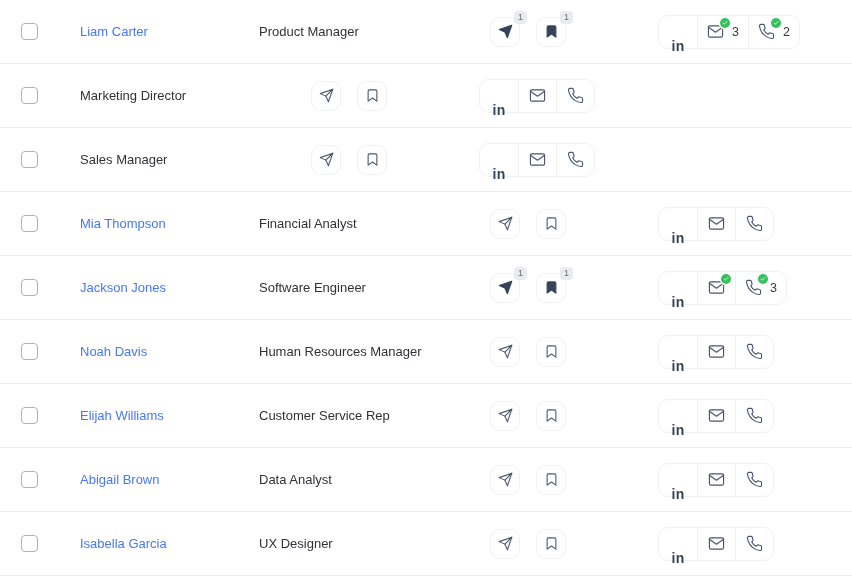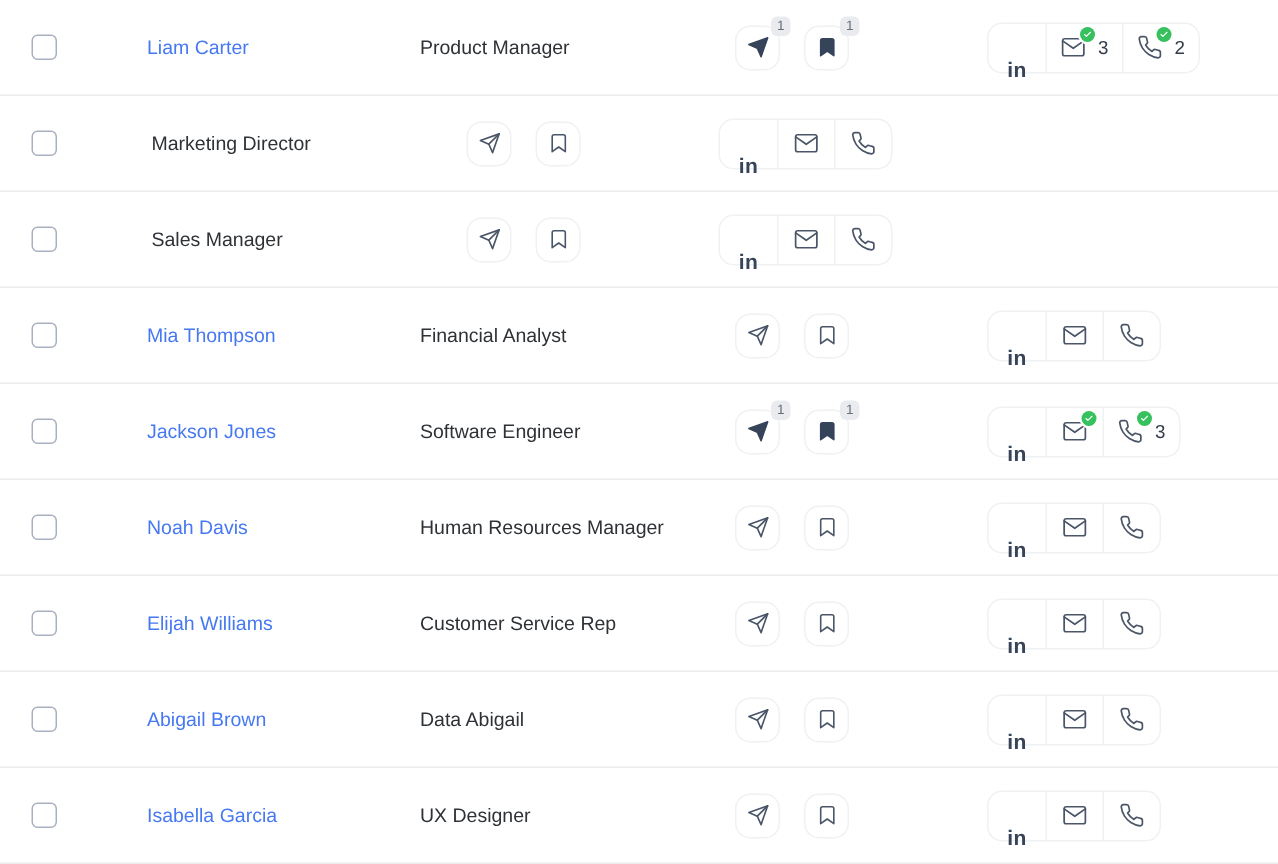--- a/index.html
+++ b/index.html
@@ -15,24 +15,23 @@
   .cell{display:flex;align-items:center;box-sizing:border-box;}
   .cell-check{width:80px;padding-left:21px;}
   .checkbox{
     width:15px;height:15px;border:1.5px solid #a9b0bf;border-radius:4px;
     background:#fff;display:block;cursor:pointer;
   }
   .cell-name{width:179px;}
   .name{
     color:#4678f2;font-size:13px;text-decoration:none;cursor:pointer;
     white-space:nowrap;
-    margin-left:18px;
   }
   .cell-title{width:231px;}
-  .title{color:#2e3237;font-size:13px;white-space:nowrap;margin-left:21px;}
+  .title{color:#2e3237;font-size:13px;white-space:nowrap;}
   .cell-actions{width:168px;gap:16px;}
   .icon-btn{
     position:relative;width:30px;height:30px;flex:0 0 30px;background:#fff;
     border:1px solid #f0f1f3;border-radius:10px;display:flex;align-items:center;
     justify-content:center;cursor:pointer;padding:0;
   }
   .icon-btn svg{width:15px;height:15px;stroke:#4a5568;stroke-width:1.7;fill:none;
     stroke-linecap:round;stroke-linejoin:round;}
   .count-badge{
     position:absolute;top:-7px;right:-8px;min-width:13px;height:13px;
@@ -452,21 +451,21 @@
   </div>
 
   <div class="row">
     <div class="cell cell-check">
       <span class="checkbox" role="checkbox" aria-checked="false"></span>
     </div>
     <div class="cell cell-name">
       <a class="name">Abigail Brown</a>
     </div>
     <div class="cell cell-title">
-      <span class="title">Data Abigail</span>
+      <span class="title">Data Analyst</span>
     </div>
     <div class="cell cell-actions">
       <button class="icon-btn send-btn">
         <svg class="send-svg" viewBox="0 0 24 24">
           <line x1="22" y1="2" x2="11" y2="13"></line>
           <polygon points="22 2 15 22 11 13 2 9 22 2"></polygon>
         </svg>
 
       </button>
       <button class="icon-btn bookmark-btn">

